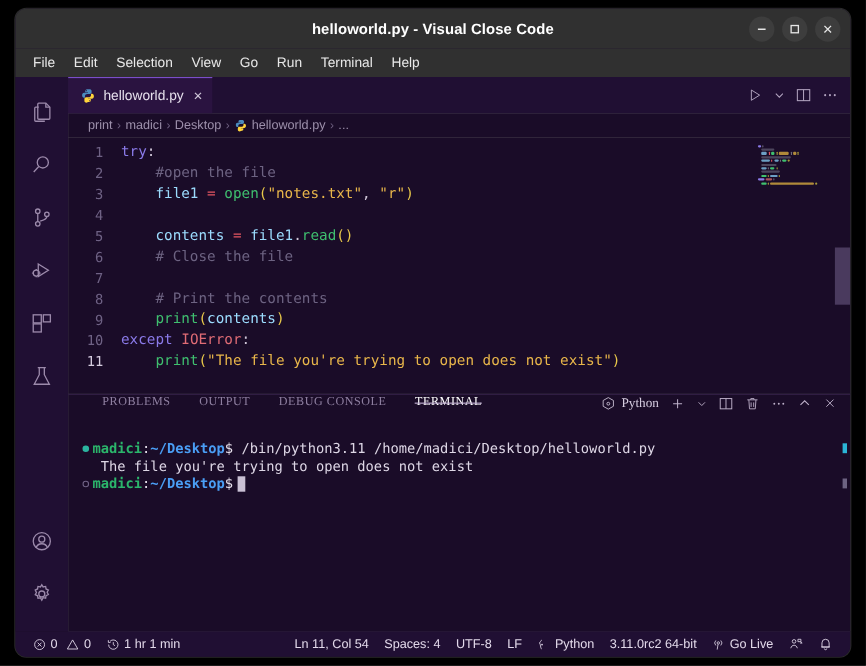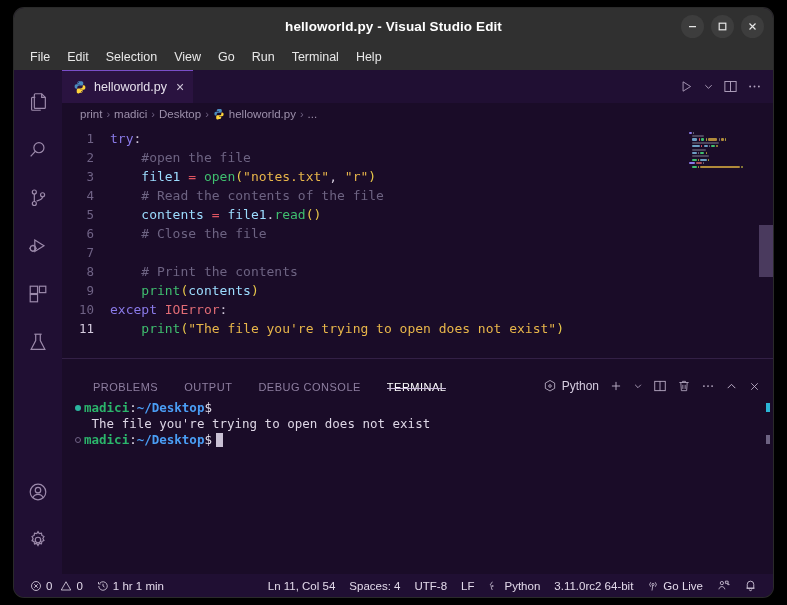--- a/index.html
+++ b/index.html
@@ -200,23 +200,24 @@
   
   .panel {
     height: 216px;
     background: #1a0c28;
     border-top: 1px solid #332046;
     display: flex; flex-direction: column;
     flex: none;
   }
   .panel-header {
     height: 34px;
-    display: flex; align-items: flex-end;
+    display: flex; align-items: flex-start;
     padding-left: 18px;
     flex: none;
+    font-family: Liberation Serif, serif;
   }
   .ptab {
     display: flex; align-items: center;
     font-size: 11px; letter-spacing: .5px;
     color: #8e7fa0;
     padding: 0 13px;
     position: relative;
   }
   .ptab.active { color: #ffffff; }
   .ptab.active::after {
@@ -275,21 +276,21 @@
   .sb-right { margin-left: auto; display: flex; align-items: center; }
   .sb-gap { width: 128px; }
   svg { display: block; }
 </style>
 </head>
 <body>
 
 <div class="window">
 
   <div class="titlebar">
-    <div class="title">helloworld.py - Visual Studio Edit</div>
+    <div class="title">helloworld.py - Visual Close Code</div>
     <div class="wincontrols">
       <div class="wc">
         <svg width="11" height="11" viewBox="0 0 11 11">
             <path d="M2 5.6h7" stroke="#e6e6e6" stroke-width="1.2" fill="none"></path>
           </svg>
       </div>
       <div class="wc">
         <svg width="11" height="11" viewBox="0 0 11 11">
             <rect x="2.2" y="2.2" width="6.6" height="6.6" stroke="#e6e6e6" stroke-width="1.2" fill="none"></rect>
           </svg>
@@ -426,21 +427,21 @@
         <span>helloworld.py</span>
         <span class="bc-sep">›</span>
         <span>...</span>
       </div>
 
       <div class="editor">
         <div class="code" id="code-lines">
             <div class="cline"><span class="lnum">1</span><span class="ctext"><span class="t-kw">try</span><span class="t-punct">:</span></span></div>
             <div class="cline"><span class="lnum">2</span><span class="ctext"><span class="t-cmt">    #open the file</span></span></div>
             <div class="cline"><span class="lnum">3</span><span class="ctext"><span class="t-var">    file1 </span><span class="t-op">=</span><span class="t-fn"> open</span><span class="t-paren">(</span><span class="t-str">"notes.txt"</span><span class="t-punct">, </span><span class="t-str">"r"</span><span class="t-paren">)</span></span></div>
-            <div class="cline"><span class="lnum">4</span><span class="ctext"><span class="t-cmt">    # Read the contents of the file</span></span></div>
+            <div class="cline"><span class="lnum">4</span></div>
             <div class="cline"><span class="lnum">5</span><span class="ctext"><span class="t-var">    contents </span><span class="t-op">=</span><span class="t-var"> file1</span><span class="t-dot">.</span><span class="t-fn">read</span><span class="t-paren">()</span></span></div>
             <div class="cline"><span class="lnum">6</span><span class="ctext"><span class="t-cmt">    # Close the file</span></span></div>
             <div class="cline"><span class="lnum">7</span></div>
             <div class="cline"><span class="lnum">8</span><span class="ctext"><span class="t-cmt">    # Print the contents</span></span></div>
             <div class="cline"><span class="lnum">9</span><span class="ctext"><span class="t-fn">    print</span><span class="t-paren">(</span><span class="t-var">contents</span><span class="t-paren">)</span></span></div>
             <div class="cline"><span class="lnum">10</span><span class="ctext"><span class="t-kw">except </span><span class="t-err">IOError</span><span class="t-punct">:</span></span></div>
             <div class="cline"><span class="lnum current">11</span><span class="ctext"><span class="t-fn">    print</span><span class="t-paren">(</span><span class="t-str">"The file you're trying to open does not exist"</span><span class="t-paren">)</span></span></div>
           </div>
         <div class="minimap">
           <div class="mm-lines" id="minimap-lines">
@@ -563,20 +564,21 @@
           </div>
         </div>
 
         <div class="terminal">
           <div class="trow">
             <span class="tdot"><span class="dot-filled"></span></span>
             <span class="sh-user">madici</span>
             <span class="sh-colon">:</span>
             <span class="sh-path">~/Desktop</span>
             <span class="sh-dollar">$</span>
+            <span class="sh-cmd"> /bin/python3.11 /home/madici/Desktop/helloworld.py</span>
           </div>
           <div class="trow">
             <span class="tdot"></span>
             <span class="sh-out"> The file you're trying to open does not exist</span>
           </div>
           <div class="trow">
             <span class="tdot"><span class="dot-hollow"></span></span>
             <span class="sh-user">madici</span>
             <span class="sh-colon">:</span>
             <span class="sh-path">~/Desktop</span>

